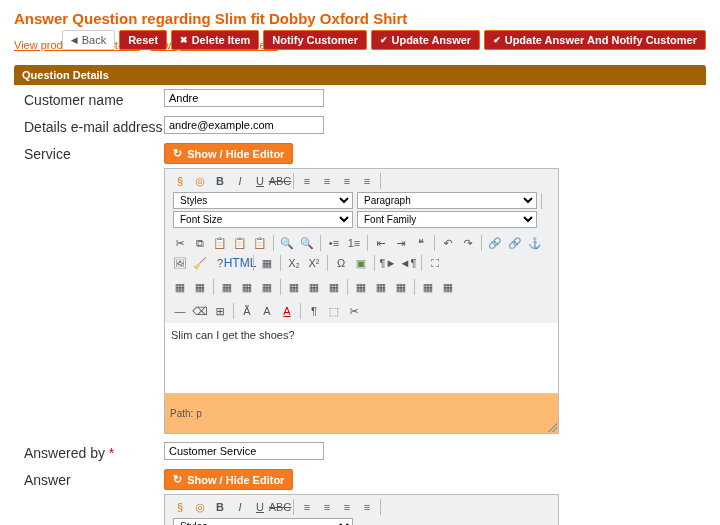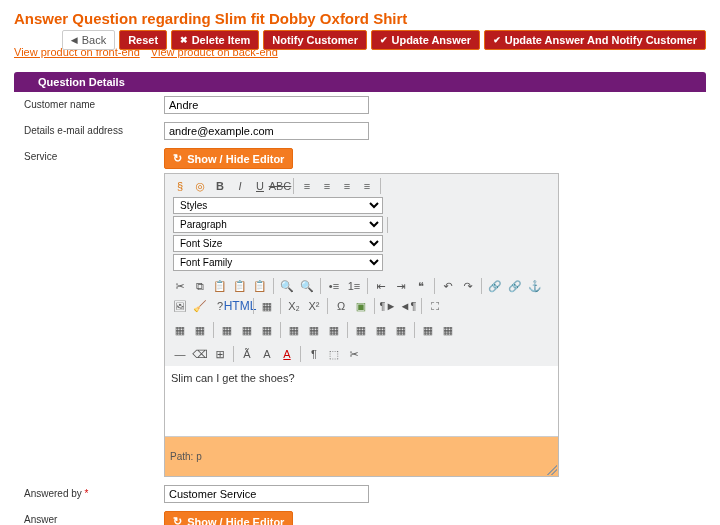--- a/index.html
+++ b/index.html
@@ -1,32 +1,32 @@
 <!DOCTYPE html>
 <html><head>
 <meta charset="utf-8">
 <style>
 *{box-sizing:border-box;margin:0;padding:0}
 body{font:11px Arial,sans-serif;color:#333;background:#fff;width:720px}
 .page{padding:10px 14px}
-h1{font:bold 15px Arial;color:#eb5e00;margin-bottom:19px}
+h1{font:bold 15px Arial;color:#eb5e00;margin-bottom:12px}
 .links{font-size:11px}
 .links a{color:#eb5e00;text-decoration:underline;margin-right:8px}
 .toolbar{position:absolute;top:30px;right:14px;display:flex;gap:4px}
 .btn{display:inline-flex;align-items:center;padding:3px 8px;border-radius:2px;font:11px Arial;cursor:pointer;border:1px solid;gap:4px}
 .btn-back{background:#fff;border-color:#ccc;color:#555}
 .btn-ora{background:#b91c1c;border-color:#e66b10;color:#fff;font-weight:bold}
 .btn .ic{font-size:9px}
-.section-head{background:#701a75;color:#fff;font:bold 11px Arial;padding:4px 24px;margin-top:14px;border-top-left-radius:3px;border-top-right-radius:3px}
+.section-head{background:#a16207;color:#fff;font:bold 11px Arial;padding:4px 8px;margin-top:14px;border-top-left-radius:3px;border-top-right-radius:3px}
 .form{background:#fff}
 .row{display:flex;padding:4px 10px;align-items:flex-start}
-.row label{width:140px;padding-top:3px;font-size:10px;color:#333}
+.row label{width:140px;padding-top:3px;font-size:14px;color:#333}
 .row .req::after{content:" *";color:#d40707}
-input[type=text],select{width:205px;padding:2px 4px;border:1px solid #aaa;font:11px Arial;background:#fff}
-select{width:210px;height:20px}
+input[type=text],select{width:160px;padding:2px 4px;border:1px solid #aaa;font:11px Arial;background:#fff}
+select{width:180px;height:20px}
 .show-hide{display:inline-flex;align-items:center;gap:5px;background:#f47b20;border:1px solid #e66b10;color:#fff;font:bold 11px Arial;padding:3px 8px;border-radius:2px;cursor:pointer}
 .editor{width:395px;border:1px solid #bbb;background:#eff0f1;margin-top:4px}
 .tbrow{padding:3px 6px;border-bottom:0;display:flex;flex-wrap:wrap;align-items:center;gap:2px}
 .tbtn{width:18px;height:18px;display:inline-flex;align-items:center;justify-content:center;font:11px Arial;color:#555;cursor:pointer;border:1px solid transparent}
 .tsel{font:10px Arial;border:1px solid #aaa;height:17px;padding:0 2px;background:#fff;margin-left:2px}
 .sep{width:1px;height:16px;background:#bbb;margin:0 2px}
 .content{background:#fff;min-height:70px;padding:6px;font:11px Arial;color:#333}
 .path{background:#fdba74;border-top:1px solid #ccc;padding:14px 5px;font:10px Arial;color:#555;position:relative}
 .resize{position:absolute;right:1px;bottom:1px;width:10px;height:10px;background:linear-gradient(135deg,transparent 50%,#999 50%,#999 60%,transparent 60%,transparent 70%,#999 70%,#999 80%,transparent 80%)}
 .ora{color:#d9730d}

